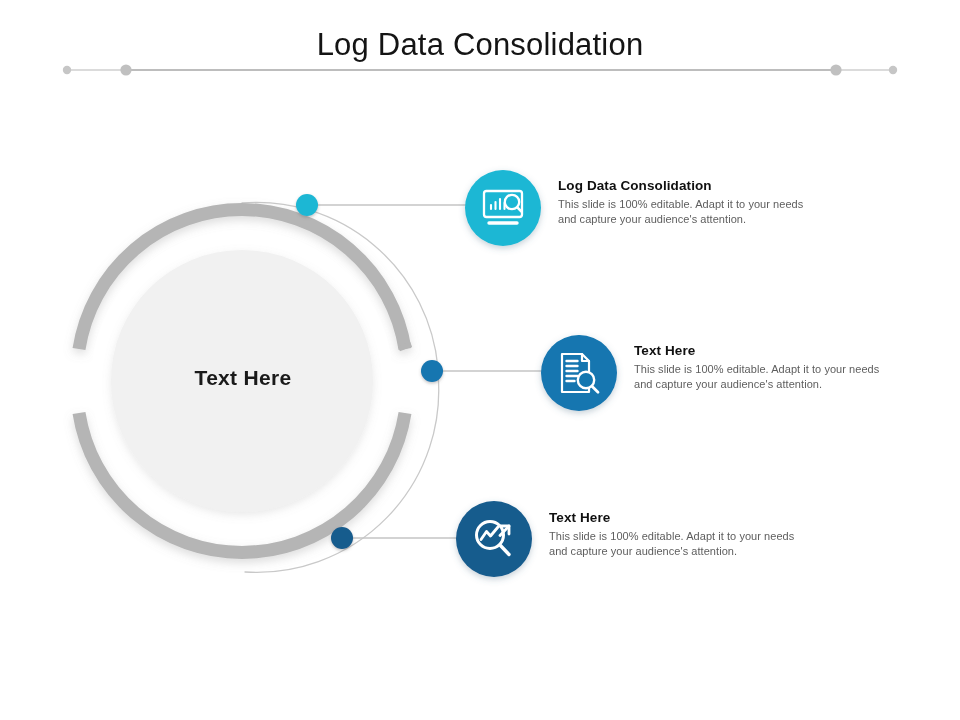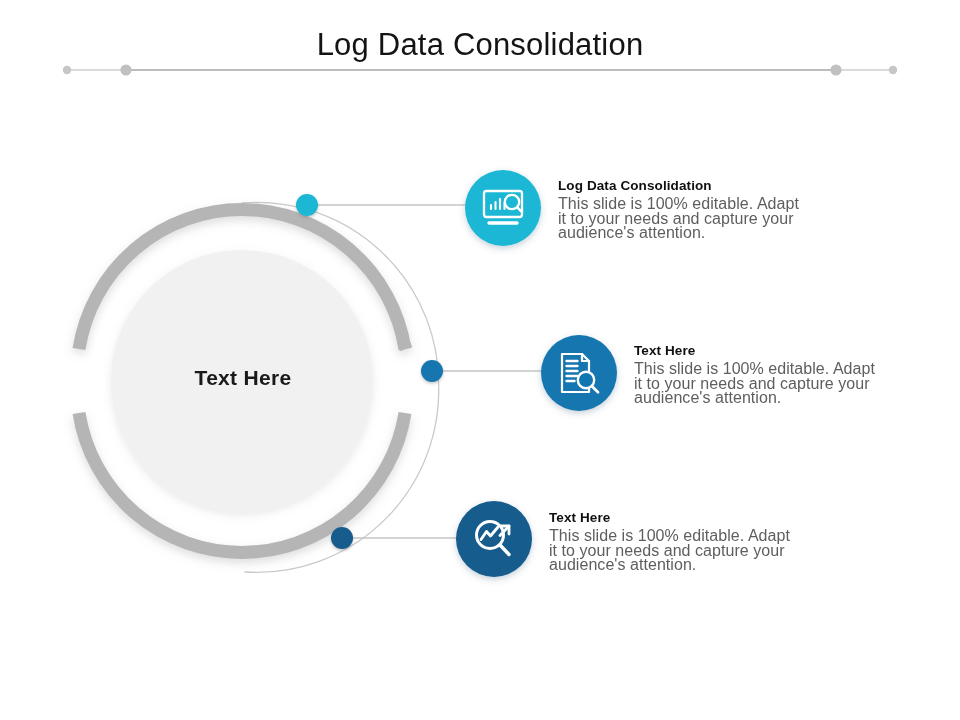--- a/index.html
+++ b/index.html
@@ -71,21 +71,21 @@
   }
   .item-heading {
     font-size: 13.5px;
     font-weight: bold;
     color: #101010;
     line-height: 17px;
     margin: 0 0 3px 0;
     letter-spacing: 0.1px;
   }
   .item-body {
-    font-size: 16px;
+    font-size: 11px;
     font-weight: 400;
     color: #5e5e5e;
     line-height: 14.5px;
     margin: 0;
     letter-spacing: 0.05px;
   }
 
   .item-text.item-1 { left: 558px; top: 177px; width: 250px; }
   .item-text.item-2 { left: 634px; top: 342px; width: 252px; }
   .item-text.item-3 { left: 549px; top: 509px; width: 252px; }

